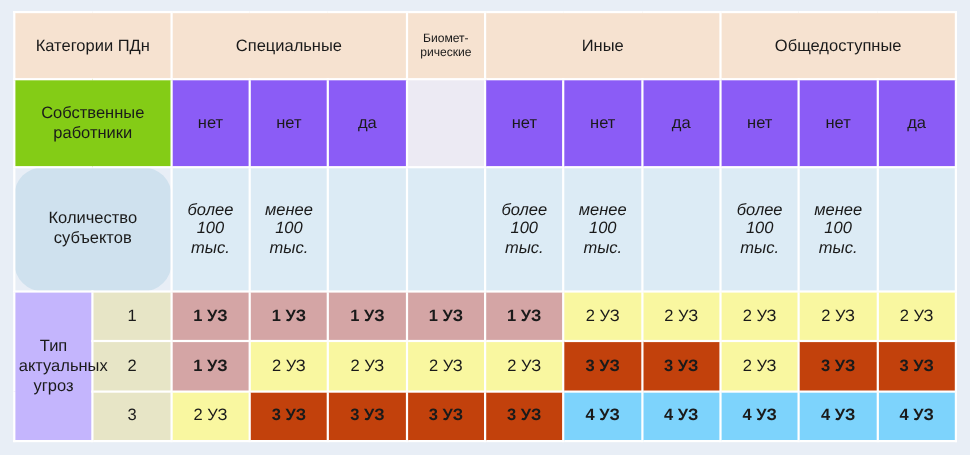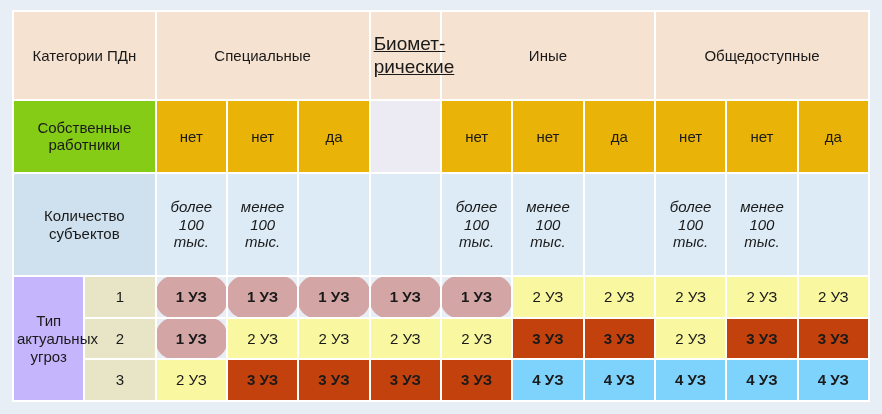--- a/index.html
+++ b/index.html
@@ -38,36 +38,36 @@
     background: #f6e2d0;
     font-size: 17px;
     text-align: left;
     padding-left: 16px;
   }
   .hdr-group {
     background: #f6e2d0;
     font-size: 17px;
   }
   .hdr-group.small {
-    font-size: 19px;
-    text-decoration: underline;
+    font-size: 11px;
   }
   
   .lbl-emp {
     background: #84cc16;
     font-size: 17px;
   }
   .cell-emp {
-    background: #eab308;
+    background: #8b5cf6;
     font-size: 15px;
   }
   
   .lbl-cnt {
     background: #cfe1ee;
     font-size: 17px;
+    border-radius: 26px;
   }
   .cell-cnt {
     background: #dcebf5;
     font-size: 15px;
     font-style: italic;
   }
   
   .lbl-threat {
     background: #c4b5fd;
     font-size: 17px;
@@ -76,21 +76,20 @@
   .threat-num {
     background: #e7e5c6;
     font-size: 15px;
     width: 42px;
   }
   
   .uz1 {
     background: #d4a5a5;
     font-weight: bold;
     font-size: 16px;
-    border-radius: 17px;
   }
   .uz2 {
     background: #f9f7a0;
     font-weight: normal;
     font-size: 16px;
   }
   .uz3 {
     background: #c2410c;
     font-weight: bold;
     font-size: 16px;

